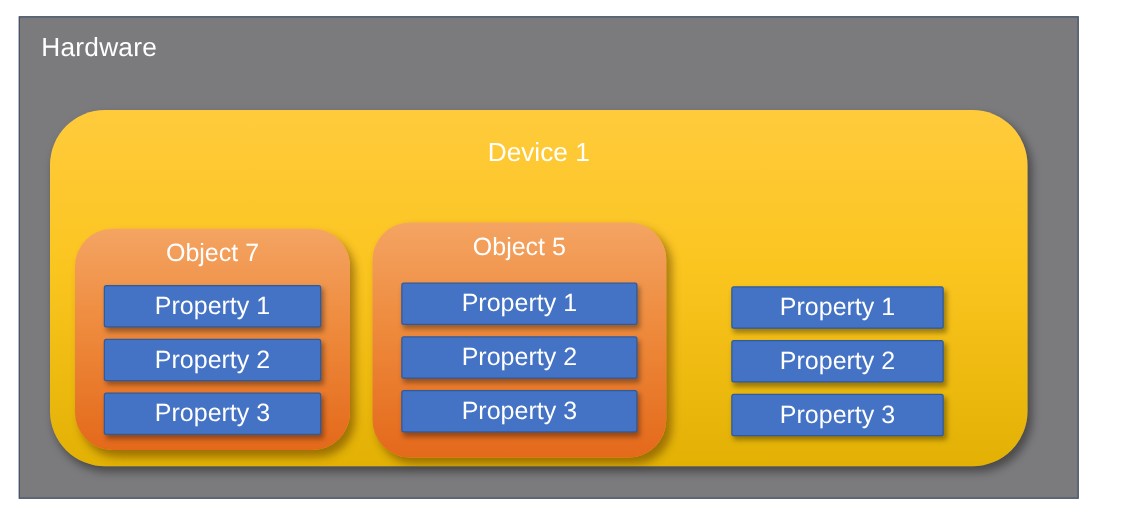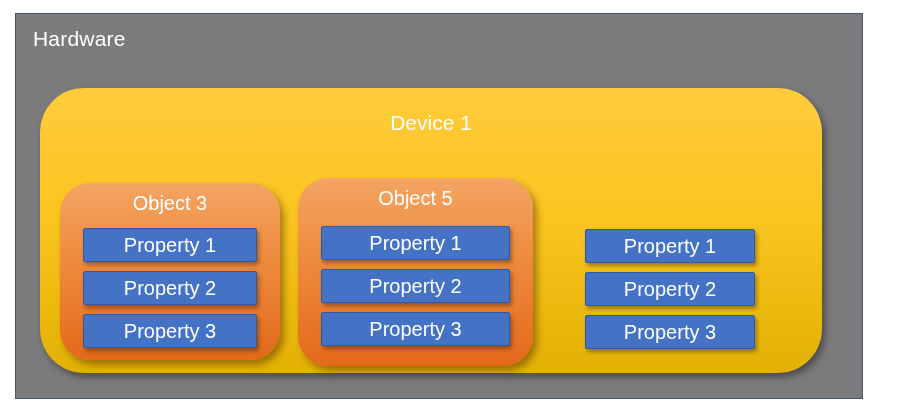--- a/index.html
+++ b/index.html
@@ -116,21 +116,21 @@
 <body>
 
 <div class="canvas">
   <div class="hardware">
     <div class="hw-label">Hardware</div>
 
     <div class="device">
       <div class="device-label">Device 1</div>
 
       <div class="object object1">
-        <div class="object-label">Object 3</div>
+        <div class="object-label">Object 7</div>
         <div class="props">
           <div class="prop">Property 1</div>
           <div class="prop">Property 2</div>
           <div class="prop">Property 3</div>
         </div>
       </div>
 
       <div class="object object2">
         <div class="object-label">Object 5</div>
         <div class="props">

